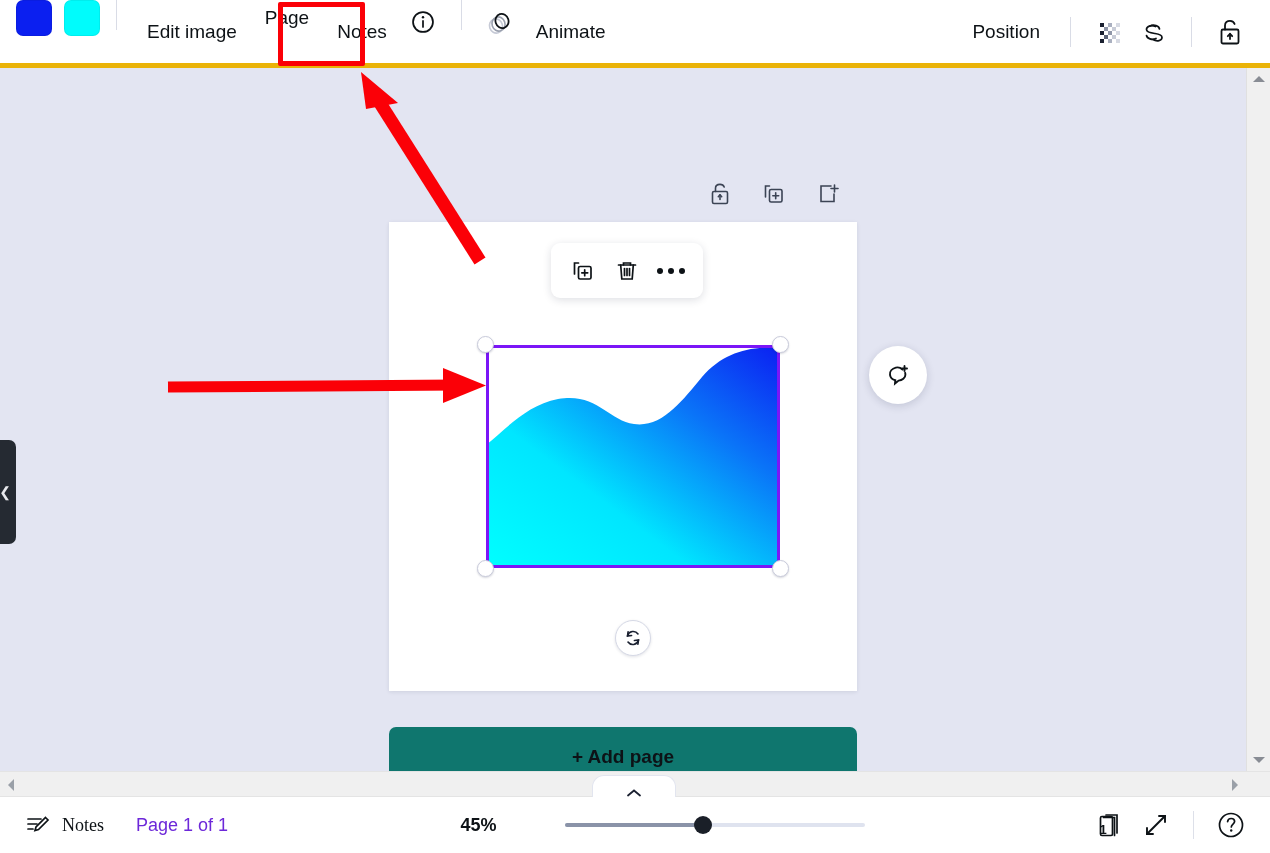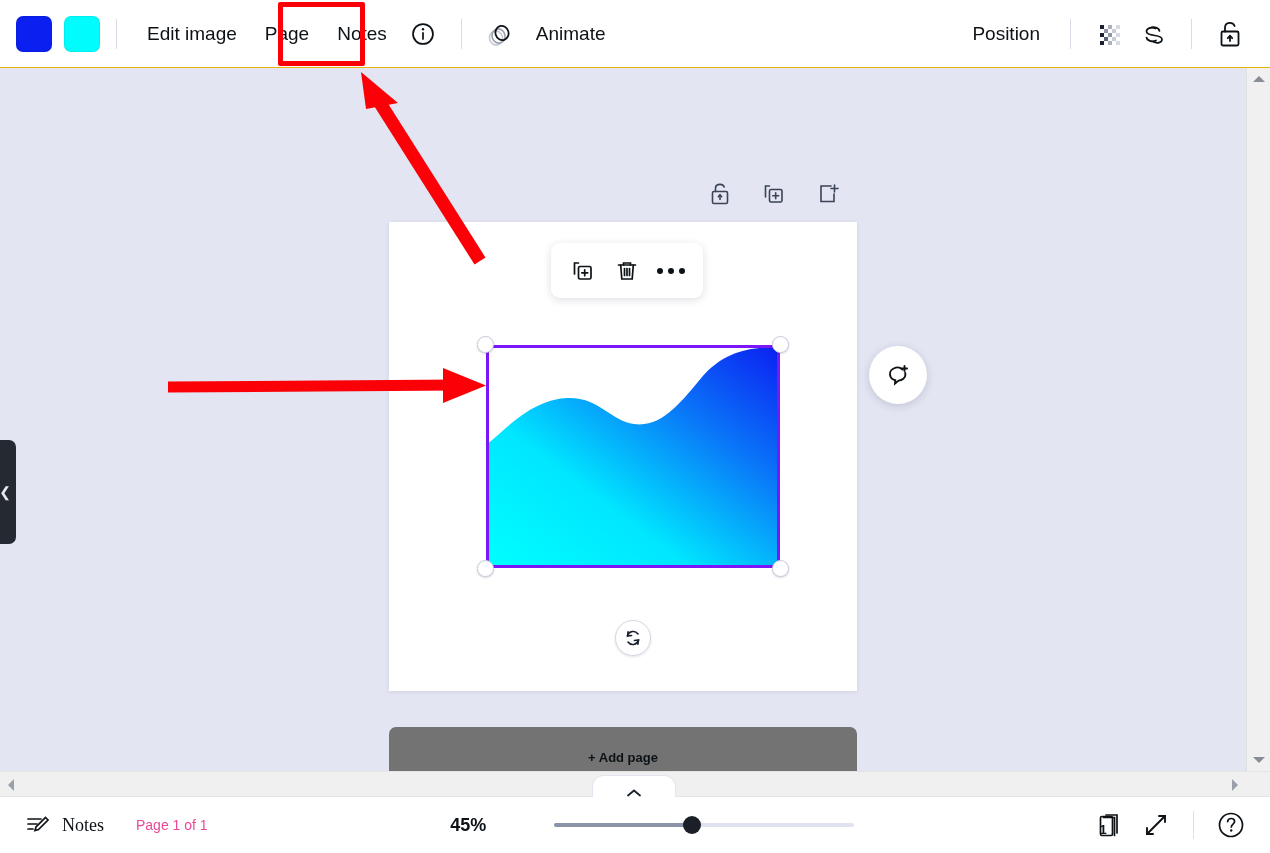--- a/index.html
+++ b/index.html
@@ -9,22 +9,22 @@
     font-family: "Liberation Sans", sans-serif;
     background: #ffffff;
   }
   #app { position: relative; width: 1270px; height: 853px; }
 
   
   .toolbar {
     position: absolute; left: 0; top: 0;
     width: 1270px; height: 68px;
     background: #fff;
-    border-bottom: 1px solid #eab308;
-    display: flex; align-items: center;
+    border-bottom: 5px solid #eab308;
+    display: flex; 
     z-index: 40;
   }
   .swatch {
     width: 36px; height: 36px; border-radius: 7px;
     margin-left: 16px; cursor: pointer;
     border: 1px solid rgba(0,0,0,0.06);
   }
   .sw2 { margin-left: 12px; }
   .divider {
     width: 1px; height: 30px; background: #d9dce6;
@@ -143,25 +143,25 @@
     width: 58px; height: 58px; border-radius: 50%;
     background: #fff;
     box-shadow: 0 2px 8px rgba(20,25,60,0.16);
     display: flex; align-items: center; justify-content: center;
     cursor: pointer; z-index: 16;
   }
 
   .add-page {
     position: absolute; left: 389px; top: 659px;
     width: 468px; height: 60px;
-    background: #737373;
+    background: #0f766e;
     border-radius: 7px;
     display: flex; align-items: center; justify-content: center;
     cursor: pointer;
-    color: #0d1216; font-size: 13px; font-weight: bold;
+    color: #0d1216; font-size: 19px; font-weight: bold;
     z-index: 10;
   }
 
   
   .vscroll {
     position: absolute; right: 0; top: 68px;
     width: 24px; height: 703px;
     background: #f0f0f0;
     border-left: 1px solid #e0e0e0;
     z-index: 30;
@@ -213,21 +213,21 @@
     width: 1270px; height: 56px;
     background: #fff;
     display: flex; align-items: center;
     z-index: 35;
   }
   .bb-item {
     display: flex; align-items: center; gap: 10px;
     padding: 7px 10px; border-radius: 6px; cursor: pointer;
     font-size: 18px; color: #0d1216;
   }
-  .bb-static { font-size: 14px; color: #ec4899; padding: 7px 10px; }
+  .bb-static { font-size: 18px; color: #6d28d9; padding: 7px 10px; }
   .zoom-label { font-size: 18px; color: #0d1216; font-weight: bold; }
   .slider {
     position: relative; width: 300px; height: 22px;
     display: flex; align-items: center; cursor: pointer;
   }
   .slider .track {
     position: absolute; left: 0; right: 0; height: 4px;
     background: #dfe3ef; border-radius: 2px;
   }
   .slider .fill {

